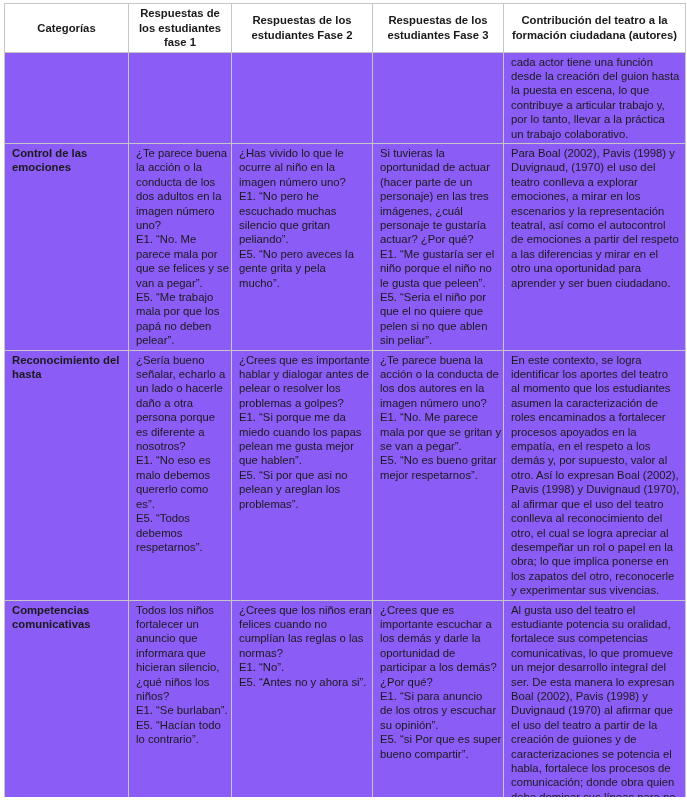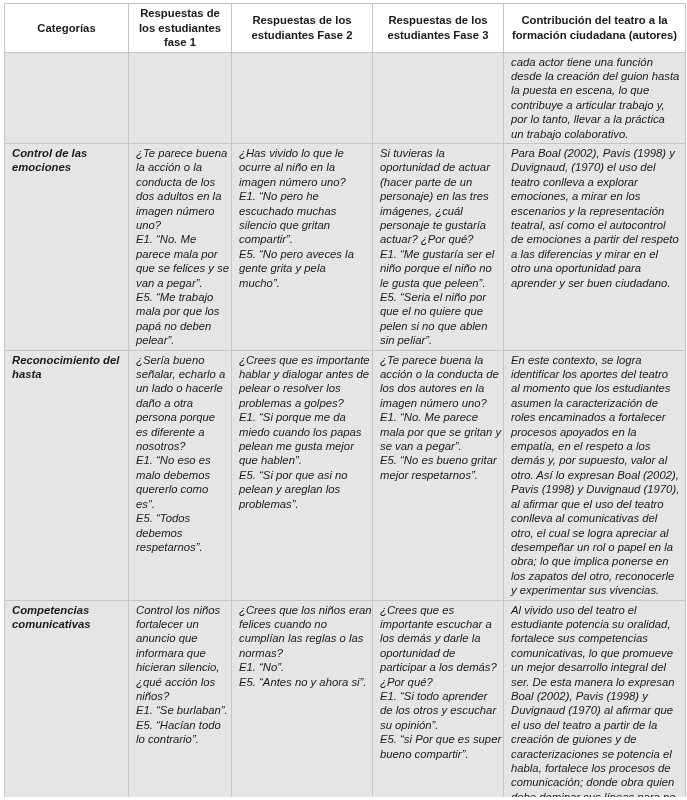--- a/index.html
+++ b/index.html
@@ -4,21 +4,21 @@
 <style>
   html, body { margin: 0; padding: 0; background: #ffffff; }
   body { width: 687px; height: 800px; overflow: hidden; position: relative;
          font-family: "Liberation Sans", "DejaVu Sans", sans-serif; color: #1a1a1a; }
   table { position: absolute; left: 4px; top: 3px; border-collapse: collapse; table-layout: fixed; width: 681px; }
   col.c0 { width: 124px; } col.c1 { width: 103px; } col.c2 { width: 141px; }
   col.c3 { width: 131px; } col.c4 { width: 182px; }
   th, td { border: 1.5px solid #c6c6c6; vertical-align: top; padding: 2px 6px 2px 7px; }
   th { background: #ffffff; font-weight: bold; font-size: 11.3px; line-height: 14.5px;
        text-align: center; vertical-align: middle; height: 40px; padding: 2px 4px; }
-  td { background: #e5e5e5; font-size: 11.3px; line-height: 14.4px; font-style: italic; }
+  td { background: #8b5cf6; font-size: 11.3px; line-height: 14.4px; }
   td.cat { font-weight: bold; }
   .line { display: block; white-space: nowrap; }
   tr.r0 td { height: 82px; }
   tr.r1 td { height: 200px; }
   tr.r2 td { height: 235px; }
   tr.r3 td { height: 215px; }
   .clip { position: absolute; left: 0; top: 797px; width: 687px; height: 3px; background: #ffffff; }
 </style>
 </head>
 <body>
@@ -76,21 +76,21 @@
           <span class="line">papá no deben</span>
           <span class="line">pelear”.</span>
         </td>
         <td>
           <span class="line">¿Has vivido lo que le</span>
           <span class="line">ocurre al niño en la</span>
           <span class="line">imagen número uno?</span>
           <span class="line">E1. “No pero he</span>
           <span class="line">escuchado muchas</span>
           <span class="line">silencio que gritan</span>
-          <span class="line">compartir”.</span>
+          <span class="line">peliando”.</span>
           <span class="line">E5. “No pero aveces la</span>
           <span class="line">gente grita y pela</span>
           <span class="line">mucho”.</span>
         </td>
         <td>
           <span class="line">Si tuvieras la</span>
           <span class="line">oportunidad de actuar</span>
           <span class="line">(hacer parte de un</span>
           <span class="line">personaje) en las tres</span>
           <span class="line">imágenes, ¿cuál</span>
@@ -167,68 +167,68 @@
           <span class="line">identificar los aportes del teatro</span>
           <span class="line">al momento que los estudiantes</span>
           <span class="line">asumen la caracterización de</span>
           <span class="line">roles encaminados a fortalecer</span>
           <span class="line">procesos apoyados en la</span>
           <span class="line">empatía, en el respeto a los</span>
           <span class="line">demás y, por supuesto, valor al</span>
           <span class="line">otro. Así lo expresan Boal (2002),</span>
           <span class="line">Pavis (1998) y Duvignaud (1970),</span>
           <span class="line">al afirmar que el uso del teatro</span>
-          <span class="line">conlleva al comunicativas del</span>
+          <span class="line">conlleva al reconocimiento del</span>
           <span class="line">otro, el cual se logra apreciar al</span>
           <span class="line">desempeñar un rol o papel en la</span>
           <span class="line">obra; lo que implica ponerse en</span>
           <span class="line">los zapatos del otro, reconocerle</span>
           <span class="line">y experimentar sus vivencias.</span>
         </td>
       </tr>
       <tr class="r3">
         <td class="cat">
           <span class="line">Competencias</span>
           <span class="line">comunicativas</span>
         </td>
         <td>
-          <span class="line">Control los niños</span>
+          <span class="line">Todos los niños</span>
           <span class="line">fortalecer un</span>
           <span class="line">anuncio que</span>
           <span class="line">informara que</span>
           <span class="line">hicieran silencio,</span>
-          <span class="line">¿qué acción los</span>
+          <span class="line">¿qué niños los</span>
           <span class="line">niños?</span>
           <span class="line">E1. “Se burlaban”.</span>
           <span class="line">E5. “Hacían todo</span>
           <span class="line">lo contrario”.</span>
         </td>
         <td>
           <span class="line">¿Crees que los niños eran</span>
           <span class="line">felices cuando no</span>
           <span class="line">cumplían las reglas o las</span>
           <span class="line">normas?</span>
           <span class="line">E1. “No”.</span>
           <span class="line">E5. “Antes no y ahora si”.</span>
         </td>
         <td>
           <span class="line">¿Crees que es</span>
           <span class="line">importante escuchar a</span>
           <span class="line">los demás y darle la</span>
           <span class="line">oportunidad de</span>
           <span class="line">participar a los demás?</span>
           <span class="line">¿Por qué?</span>
-          <span class="line">E1. “Si todo aprender</span>
+          <span class="line">E1. “Si para anuncio</span>
           <span class="line">de los otros y escuchar</span>
           <span class="line">su opinión”.</span>
           <span class="line">E5. “si Por que es super</span>
           <span class="line">bueno compartir”.</span>
         </td>
         <td>
-          <span class="line">Al vivido uso del teatro el</span>
+          <span class="line">Al gusta uso del teatro el</span>
           <span class="line">estudiante potencia su oralidad,</span>
           <span class="line">fortalece sus competencias</span>
           <span class="line">comunicativas, lo que promueve</span>
           <span class="line">un mejor desarrollo integral del</span>
           <span class="line">ser. De esta manera lo expresan</span>
           <span class="line">Boal (2002), Pavis (1998) y</span>
           <span class="line">Duvignaud (1970) al afirmar que</span>
           <span class="line">el uso del teatro a partir de la</span>
           <span class="line">creación de guiones y de</span>
           <span class="line">caracterizaciones se potencia el</span>

